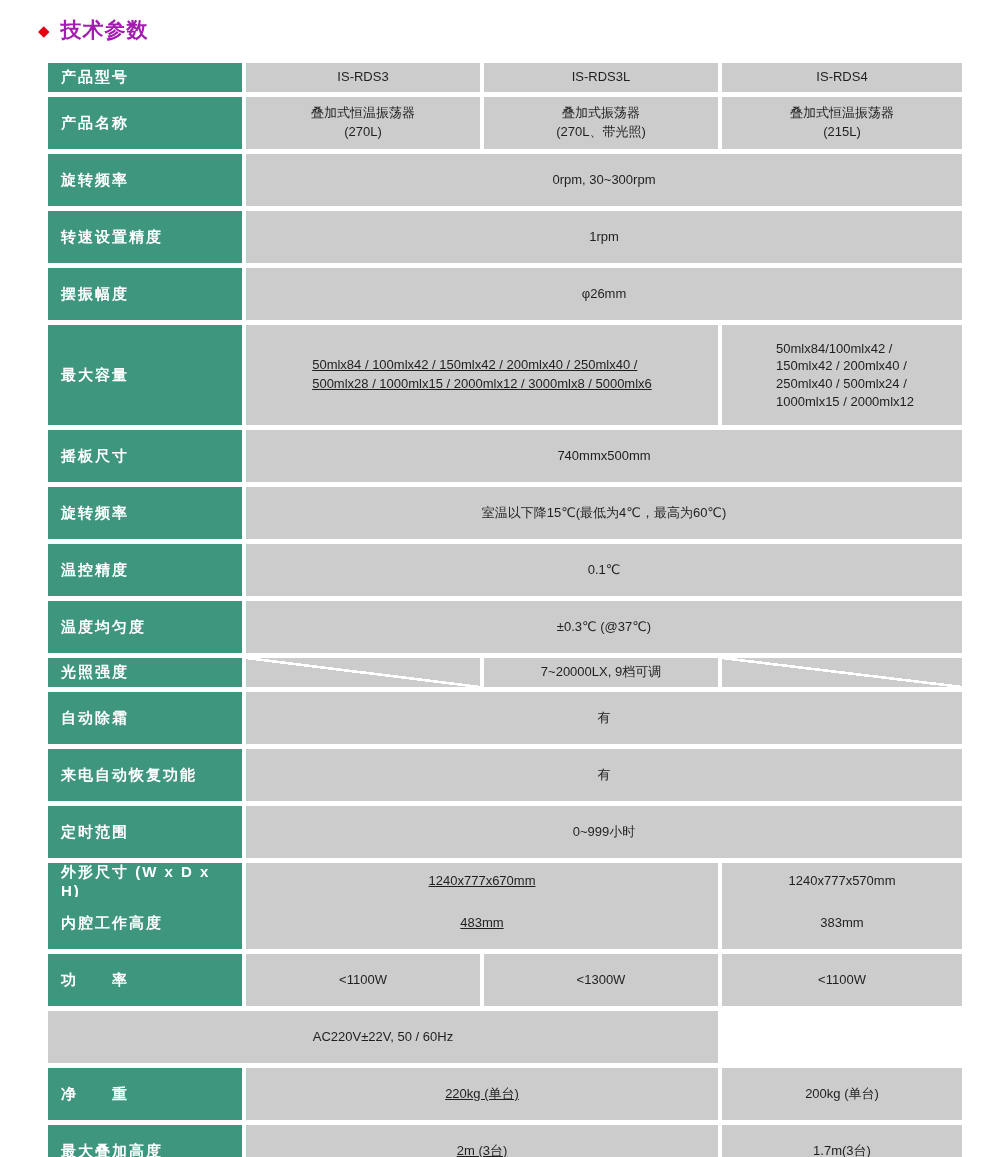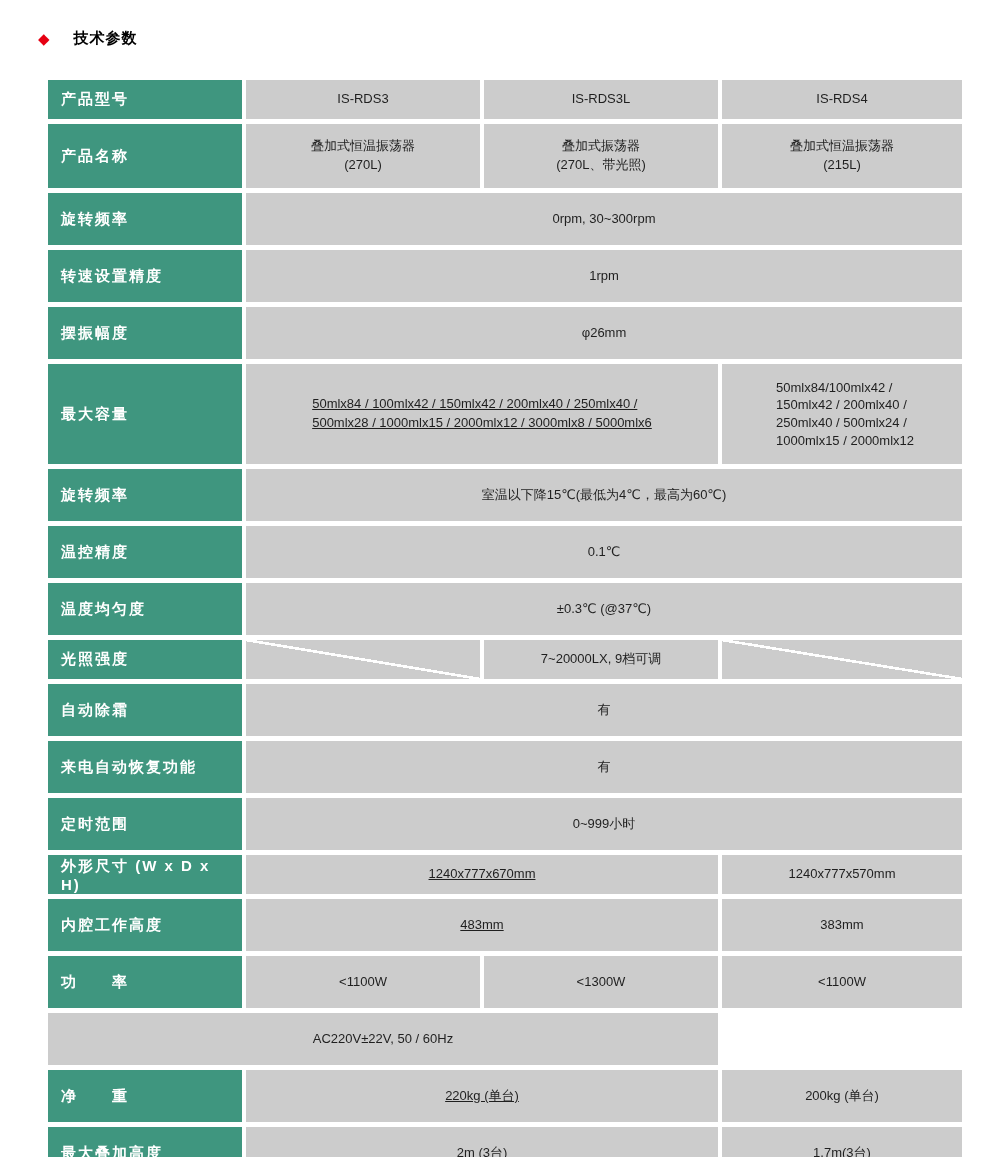--- a/index.html
+++ b/index.html
@@ -6,25 +6,25 @@
   body {
     margin: 0;
     width: 990px;
     height: 1157px;
     background: #ffffff;
     font-family: "Liberation Sans", "DejaVu Sans", sans-serif;
   }
   .page { padding: 8px 28px 0 48px; }
   .title-row { display: flex; align-items: center; gap: 7px; margin: 4px 0 15px -10px; }
   .diamond { color: var(--accent, #e60012); font-size: 15px; line-height: 1; }
-  .title { font-size: 15px; font-weight: 700; color: #000000; margin: 17px; letter-spacing: 1px; }
+  .title { font-size: 21px; font-weight: 700; color: #a21caf; margin: 4px; letter-spacing: 1px; }
   .table { display: flex; flex-direction: column; gap: 5px; width: 914px; }
   .row { display: grid; grid-template-columns: 194px 234px 234px 240px; gap: 4px; height: 52px; }
-  .h45 { height: 39px; }
-  .h64 { height: 64px; }
+  .h45 { height: 29px; }
+  .h64 { height: 52px; }
   .h100 { height: 100px; }
   .label {
     background: var(--label-bg, #3f967f);
     color: #ffffff;
     font-weight: 700;
     font-size: 15px;
     display: flex;
     align-items: center;
     padding: 0 6px 0 13px;
     letter-spacing: 2px;
@@ -102,20 +102,24 @@
     <div class="row h100">
       <div class="label">最大容量</div>
       <div class="cell span2 cap-main">50mlx84 / 100mlx42 / 150mlx42 / 200mlx40 / 250mlx40 /
 500mlx28 / 1000mlx15 / 2000mlx12 / 3000mlx8 / 5000mlx6</div>
       <div class="cell cap-side">50mlx84/100mlx42 /
 150mlx42 / 200mlx40 /
 250mlx40 / 500mlx24 /
 1000mlx15 / 2000mlx12</div>
     </div>
 
+    <div class="row">
+      <div class="label">摇板尺寸</div>
+      <div class="cell span3">740mmx500mm</div>
+    </div>
 
     <div class="row">
       <div class="label">旋转频率</div>
       <div class="cell span3">室温以下降15℃(最低为4℃，最高为60℃)</div>
     </div>
 
     <div class="row">
       <div class="label">温控精度</div>
       <div class="cell span3">0.1℃</div>
     </div>

